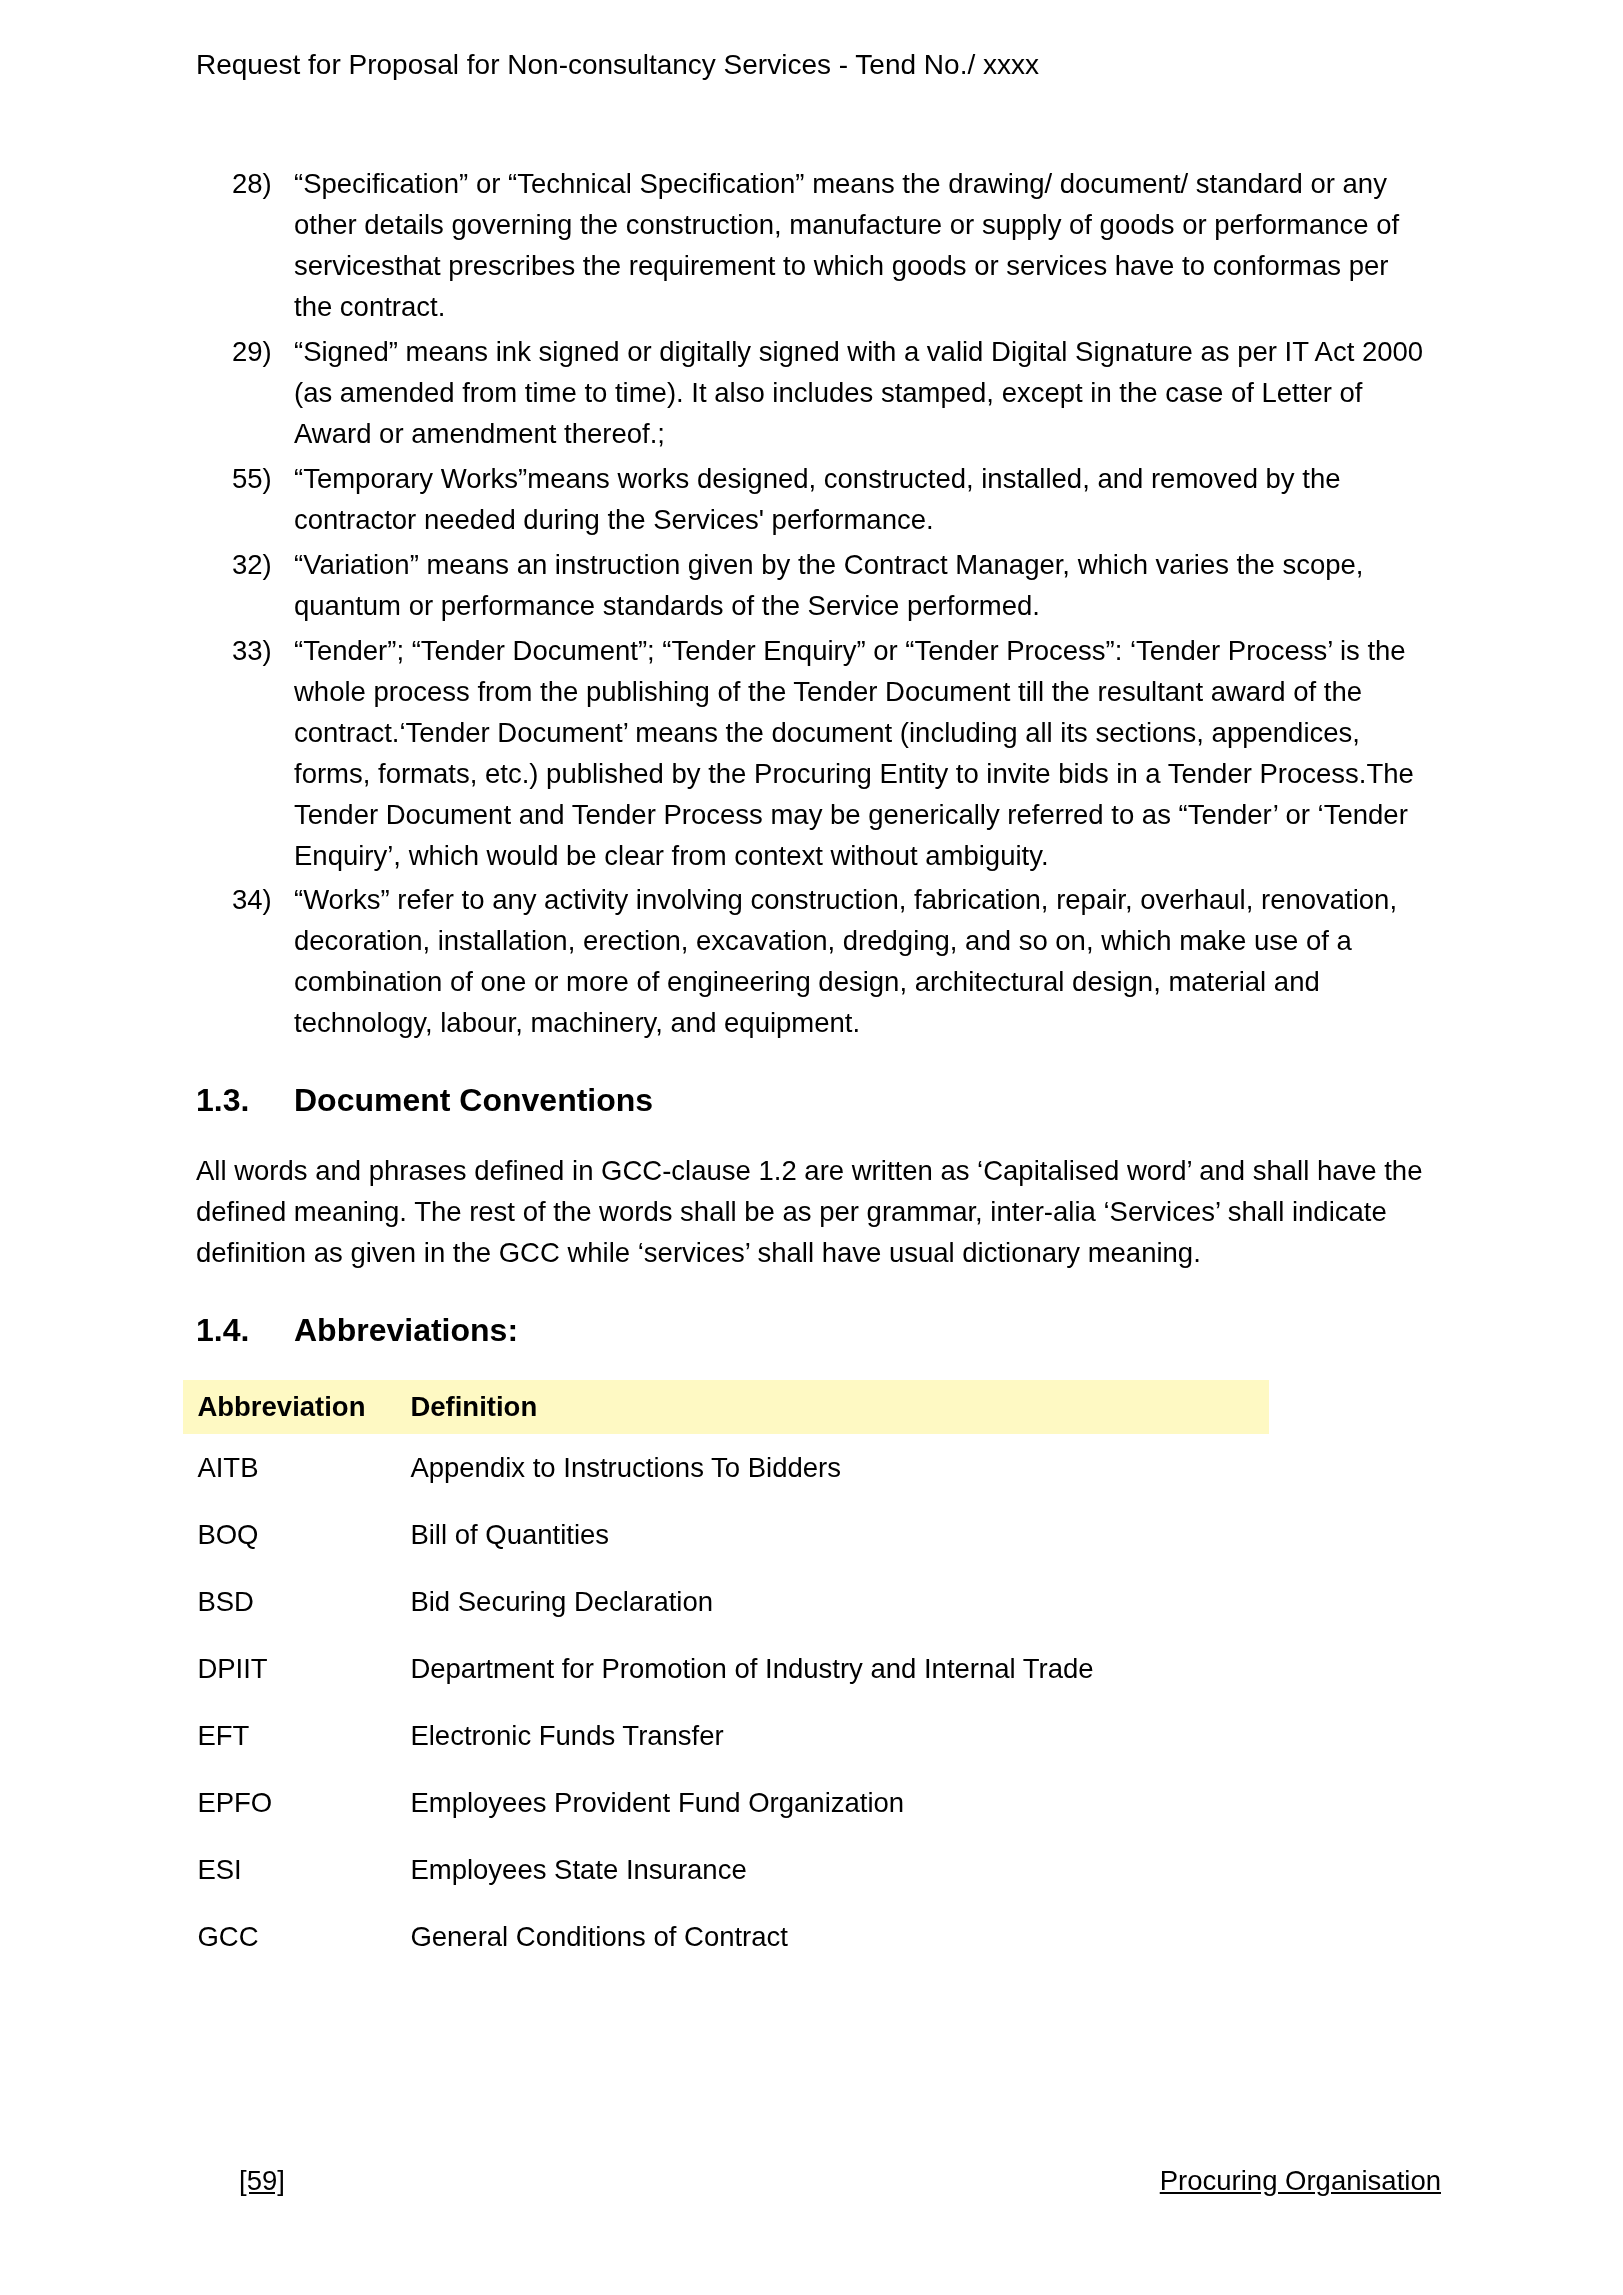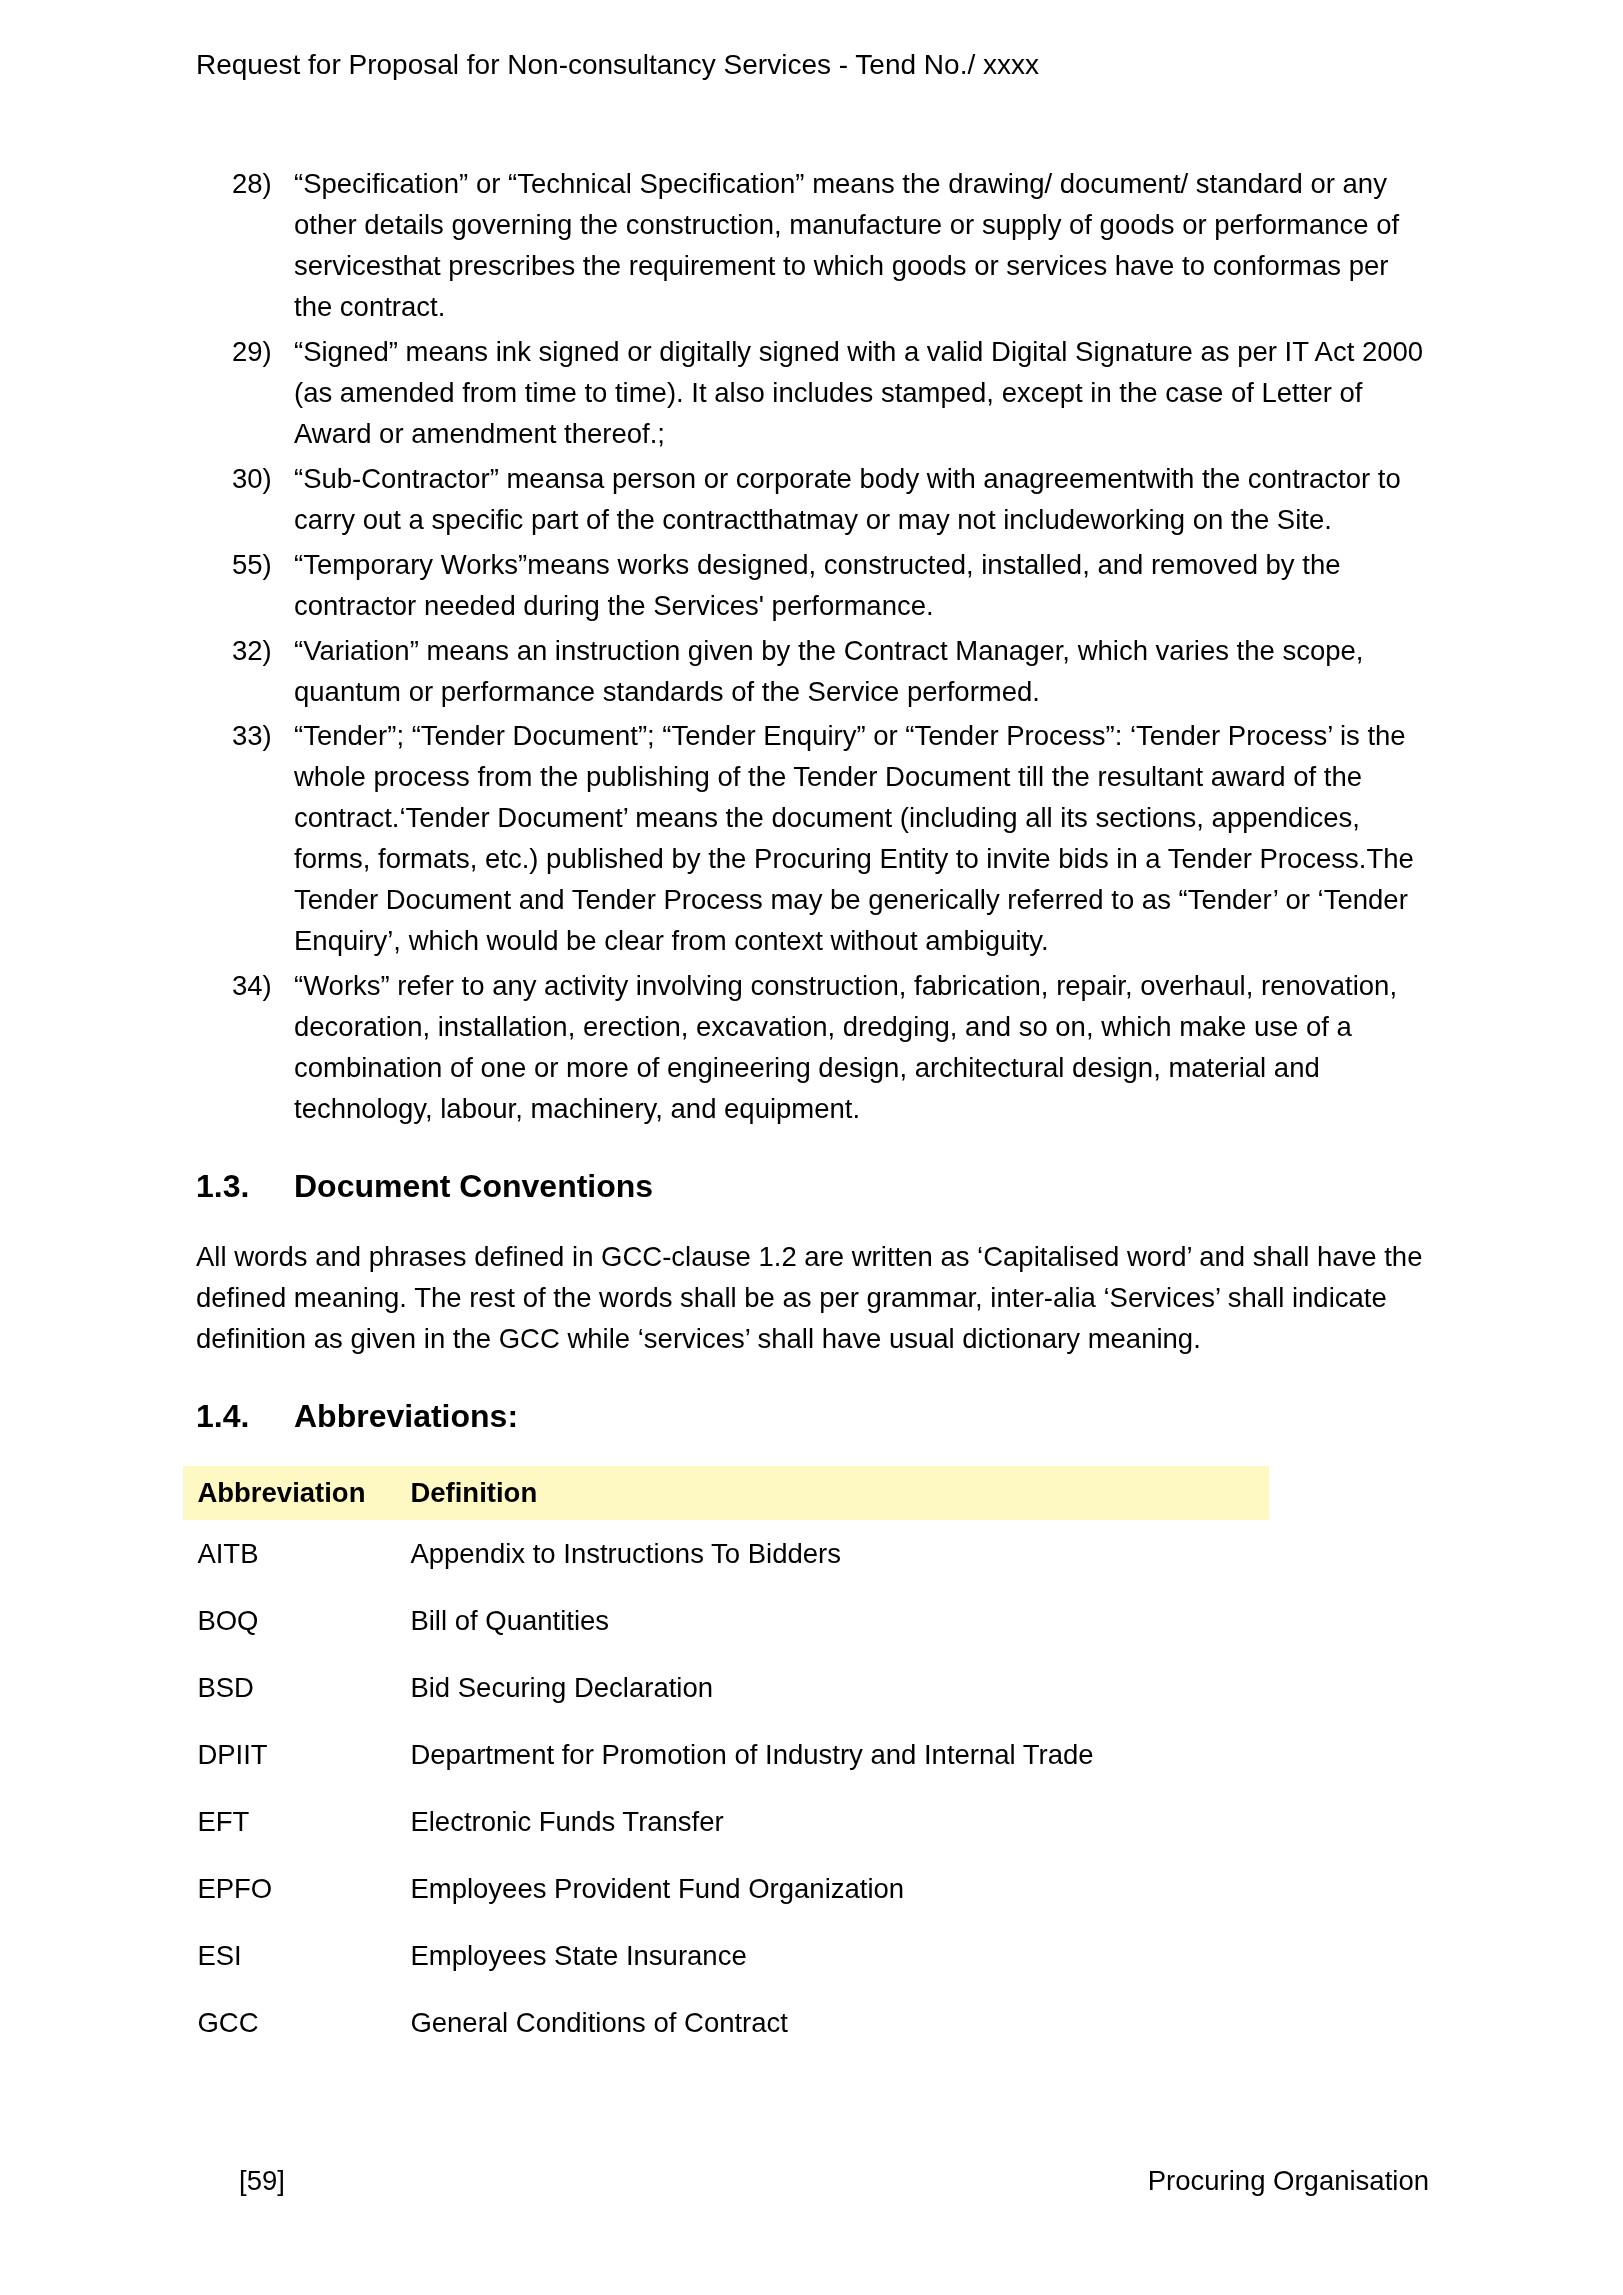--- a/index.html
+++ b/index.html
@@ -69,49 +69,46 @@
     height: 67px;
   }
   .t-cell {
     padding-left: 14.4px;
     font-size: 27.5px;
     line-height: 34px;
   }
   .page-footer {
     position: absolute;
     left: 196px;
-    right: 194px;
+    right: 182px;
     top: 2165px;
     display: flex;
     justify-content: space-between;
     font-size: 27.5px;
+    text-decoration: underline;
   }
   .footer-left {
     padding-left: 43px;
   }
 </style>
 </head>
 <body>
 
 <div class="page">
 
   <div class="doc-header">Request for Proposal for Non-consultancy Services - Tend No./ xxxx</div>
 
   <div class="def-list">
     <div class="def-item">
       <span class="def-num">28)</span>
       <span class="def-text">“Specification” or “Technical Specification” means the drawing/ document/ standard or any other details governing the construction, manufacture or supply of goods or performance of servicesthat prescribes the requirement to which goods or services have to conformas per the contract.</span>
     </div>
     <div class="def-item">
       <span class="def-num">29)</span>
       <span class="def-text">“Signed” means ink signed or digitally signed with a valid Digital Signature as per IT Act 2000 (as amended from time to time). It also includes stamped, except in the case of Letter of Award or amendment thereof.;</span>
-    </div>
-    <div class="def-item">
-      <span class="def-num">30)</span>
-      <span class="def-text">“Sub-Contractor” meansa person or corporate body with anagreementwith the contractor to carry out a specific part of the contractthatmay or may not includeworking on the Site.</span>
     </div>
     <div class="def-item">
       <span class="def-num">55)</span>
       <span class="def-text">“Temporary Works”means works designed, constructed, installed, and removed by the contractor needed during the Services' performance.</span>
     </div>
     <div class="def-item">
       <span class="def-num">32)</span>
       <span class="def-text">“Variation” means an instruction given by the Contract Manager, which varies the scope, quantum or performance standards of the Service performed.</span>
     </div>
     <div class="def-item">

